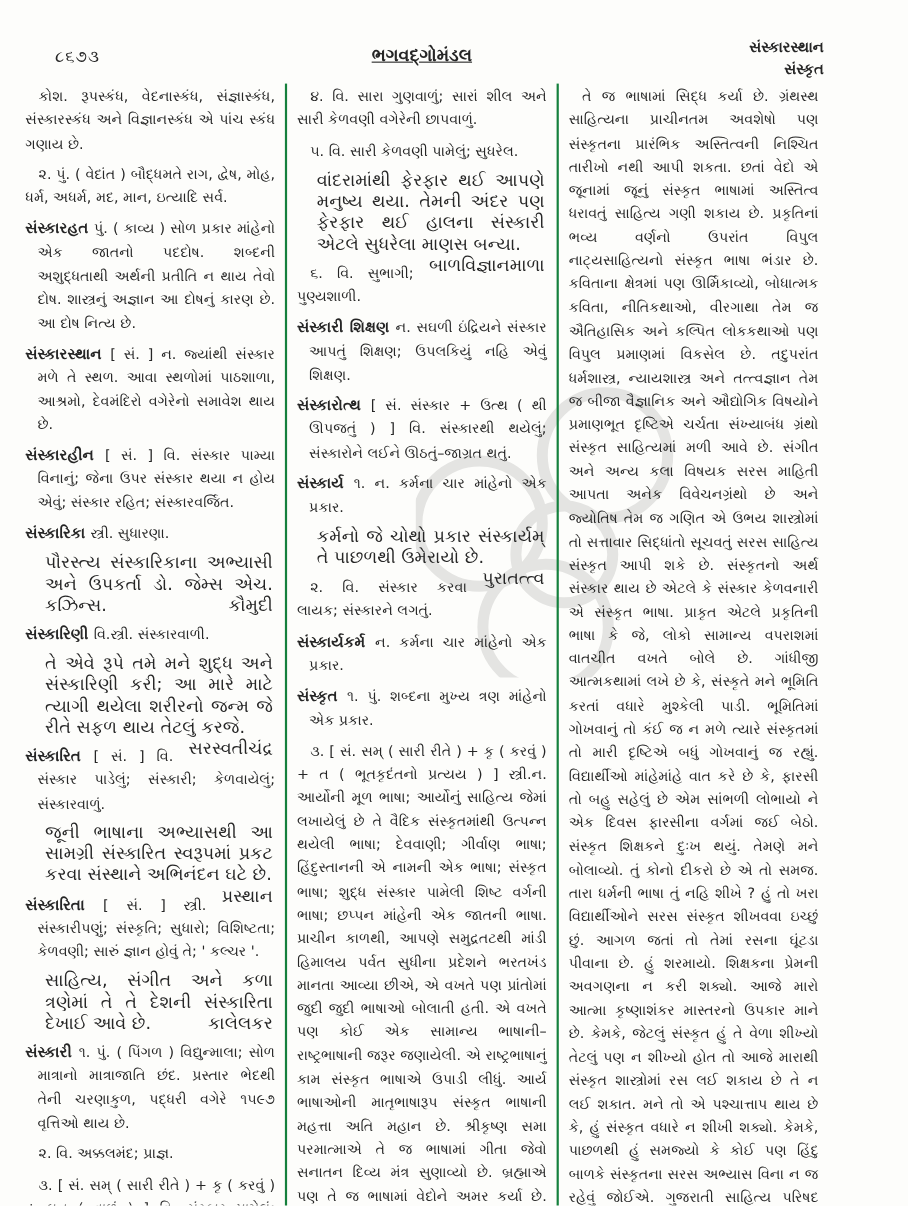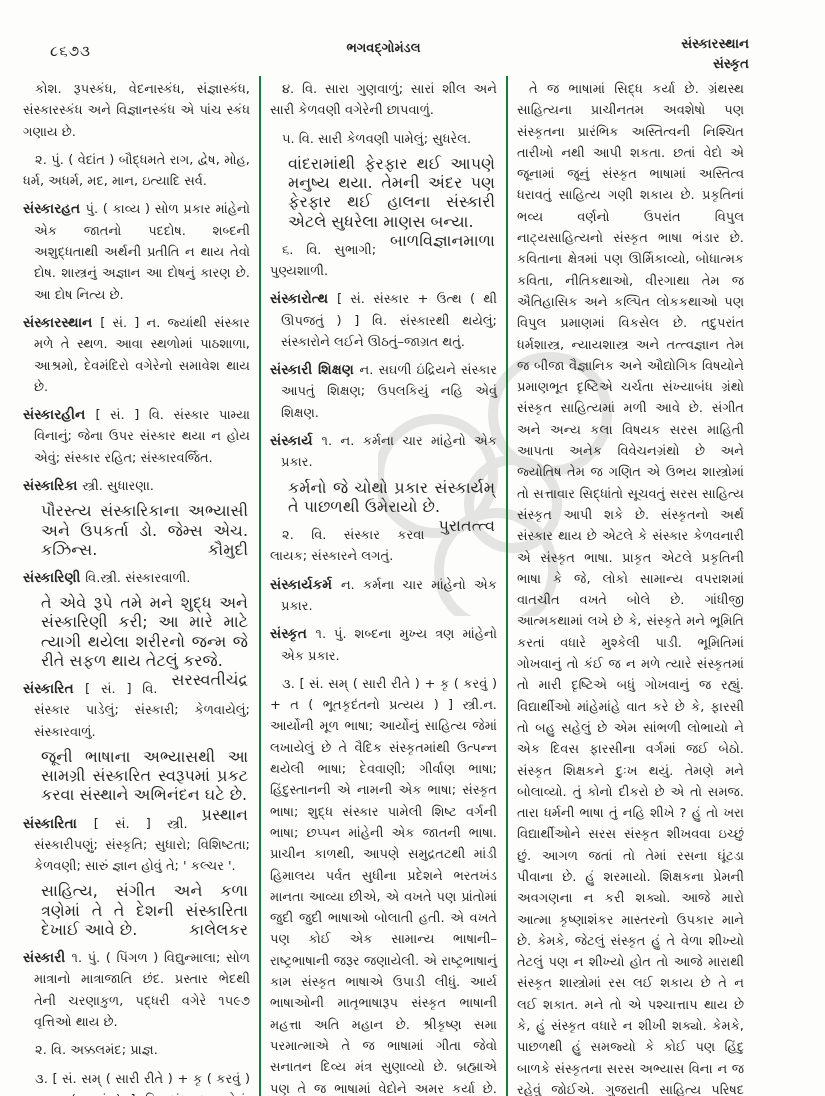--- a/index.html
+++ b/index.html
@@ -22,21 +22,21 @@
     height: 44px;
     z-index: 2;
   }
   .page-number {
     position: absolute; left: 36px; top: 12px;
     font-size: 15px; letter-spacing: 1px;
   }
   .book-title {
     position: absolute; left: 0; right: 0; top: 10px;
     text-align: center;
-    font-size: 13px; font-weight: bold;
+    font-size: 16px; font-weight: bold; text-decoration: underline;
   }
   .guide-words {
     position: absolute; right: 4px; top: 3px;
     text-align: right;
     font-size: 13.5px; font-weight: bold;
     line-height: 20px;
   }
   
   .watermark {
     position: absolute;
@@ -122,22 +122,22 @@
         <div class="block entry"><span class="headword">સંસ્કારી </span><span>૧. પું. ( પિંગળ ) વિદ્યુન્માલા; સોળ માત્રાનો માત્રાજાતિ છંદ. પ્રસ્તાર ભેદથી તેની ચરણાકુળ, પદ્ધરી વગેરે ૧૫૯૭ વૃત્તિઓ થાય છે.</span></div>
         <div class="block sense"><span>૨. વિ. અક્કલમંદ; પ્રાજ્ઞ.</span></div>
         <div class="block sense"><span>૩. [ સં. સમ્ ( સારી રીતે ) + કૃ ( કરવું ) + ઘન્ ( વાળું ) ] વિ. સંસ્કાર પામેલું; સંસ્કારવાળું; શિષ્ટ; જેમાં મૂળથી જ સારી અસર થયેલી હોય એવું; મૂળથી સારા સંસ્કારવાળું.</span></div>
         <div class="block quote"><span>યુરોપની સઘળી બોલીઓ ( dialect ) ભાષાઓ જેમને સંસ્કારી ( classic ) કહેવામાં આવે છે, તેમની પણ તે ભાષા માતા.</span><span class="attribution">કેશવ હર્ષદ ધ્રુવ</span></div>
       </div>
     <div class="col col-2">
         <div class="block sense"><span>૪. વિ. સારા ગુણવાળું; સારાં શીલ અને સારી કેળવણી વગેરેની છાપવાળું.</span></div>
         <div class="block sense"><span>૫. વિ. સારી કેળવણી પામેલું; સુધરેલ.</span></div>
         <div class="block quote"><span>વાંદરામાંથી ફેરફાર થઈ આપણે મનુષ્ય થયા. તેમની અંદર પણ ફેરફાર થઈ હાલના સંસ્કારી એટલે સુધરેલા માણસ બન્યા.</span><span class="attribution">બાળવિજ્ઞાનમાળા</span></div>
         <div class="block sense"><span>૬. વિ. સુભાગી; પુણ્યશાળી.</span></div>
+        <div class="block entry"><span class="headword">સંસ્કારી શિક્ષણ </span><span>ન. સઘળી ઇંદ્રિયને સંસ્કાર આપતું શિક્ષણ; ઉપલકિયું નહિ એવું શિક્ષણ.</span></div>
         <div class="block entry"><span class="headword">સંસ્કારોત્થ </span><span>[ સં. સંસ્કાર + ઉત્થ ( થી ઊપજતું ) ] વિ. સંસ્કારથી થયેલું; સંસ્કારોને લઈને ઊઠતું–જાગ્રત થતું.</span></div>
-        <div class="block entry"><span class="headword">સંસ્કારી શિક્ષણ </span><span>ન. સઘળી ઇંદ્રિયને સંસ્કાર આપતું શિક્ષણ; ઉપલકિયું નહિ એવું શિક્ષણ.</span></div>
         <div class="block entry"><span class="headword">સંસ્કાર્ય </span><span>૧. ન. કર્મના ચાર માંહેનો એક પ્રકાર.</span></div>
         <div class="block quote"><span>કર્મનો જે ચોથો પ્રકાર સંસ્કાર્યમ્ તે પાછળથી ઉમેરાયો છે.</span><span class="attribution">પુરાતત્ત્વ</span></div>
         <div class="block sense"><span>૨. વિ. સંસ્કાર કરવા લાયક; સંસ્કારને લગતું.</span></div>
         <div class="block entry"><span class="headword">સંસ્કાર્યકર્મ </span><span>ન. કર્મના ચાર માંહેનો એક પ્રકાર.</span></div>
         <div class="block entry"><span class="headword">સંસ્કૃત </span><span>૧. પું. શબ્દના મુખ્ય ત્રણ માંહેનો એક પ્રકાર.</span></div>
         <div class="block sense"><span>૩. [ સં. સમ્ ( સારી રીતે ) + કૃ ( કરવું ) + ત ( ભૂતકૃદંતનો પ્રત્યય ) ] સ્ત્રી.ન. આર્યોની મૂળ ભાષા; આર્યોનું સાહિત્ય જેમાં લખાયેલું છે તે વૈદિક સંસ્કૃતમાંથી ઉત્પન્ન થયેલી ભાષા; દેવવાણી; ગીર્વાણ ભાષા; હિંદુસ્તાનની એ નામની એક ભાષા; સંસ્કૃત ભાષા; શુદ્ધ સંસ્કાર પામેલી શિષ્ટ વર્ગની ભાષા; છપ્પન માંહેની એક જાતની ભાષા. પ્રાચીન કાળથી, આપણે સમુદ્રતટથી માંડી હિમાલય પર્વત સુધીના પ્રદેશને ભરતખંડ માનતા આવ્યા છીએ, એ વખતે પણ પ્રાંતોમાં જુદી જુદી ભાષાઓ બોલાતી હતી. એ વખતે પણ કોઈ એક સામાન્ય ભાષાની–રાષ્ટ્રભાષાની જરૂર જણાયેલી. એ રાષ્ટ્રભાષાનું કામ સંસ્કૃત ભાષાએ ઉપાડી લીધું. આર્ય ભાષાઓની માતૃભાષારૂપ સંસ્કૃત ભાષાની મહત્તા અતિ મહાન છે. શ્રીકૃષ્ણ સમા પરમાત્માએ તે જ ભાષામાં ગીતા જેવો સનાતન દિવ્ય મંત્ર સુણાવ્યો છે. બ્રહ્માએ પણ તે જ ભાષામાં વેદોને અમર કર્યા છે. પ્રભુપ્રેરિત ઋષિમુનિઓએ શ્રુતિ, સ્મૃતિ, બ્રહ્મસૂત્ર, ઉપનિષદાદિ સનાતન ધર્મના અણમૂલા સિદ્ધાંતો</span></div>
       </div>
     <div class="col col-3">
         <div class="block cont"><span>તે જ ભાષામાં સિદ્ધ કર્યા છે. ગ્રંથસ્થ સાહિત્યના પ્રાચીનતમ અવશેષો પણ સંસ્કૃતના પ્રારંભિક અસ્તિત્વની નિશ્ચિત તારીખો નથી આપી શકતા. છતાં વેદો એ જૂનામાં જૂનું સંસ્કૃત ભાષામાં અસ્તિત્વ ધરાવતું સાહિત્ય ગણી શકાય છે. પ્રકૃતિનાં ભવ્ય વર્ણનો ઉપરાંત વિપુલ નાટ્યસાહિત્યનો સંસ્કૃત ભાષા ભંડાર છે. કવિતાના ક્ષેત્રમાં પણ ઊર્મિકાવ્યો, બોધાત્મક કવિતા, નીતિકથાઓ, વીરગાથા તેમ જ ઐતિહાસિક અને કલ્પિત લોકકથાઓ પણ વિપુલ પ્રમાણમાં વિકસેલ છે. તદુપરાંત ધર્મશાસ્ત્ર, ન્યાયશાસ્ત્ર અને તત્ત્વજ્ઞાન તેમ જ બીજા વૈજ્ઞાનિક અને ઔદ્યોગિક વિષયોને પ્રમાણભૂત દૃષ્ટિએ ચર્ચતા સંખ્યાબંધ ગ્રંથો સંસ્કૃત સાહિત્યમાં મળી આવે છે. સંગીત અને અન્ય કલા વિષયક સરસ માહિતી આપતા અનેક વિવેચનગ્રંથો છે અને જ્યોતિષ તેમ જ ગણિત એ ઉભય શાસ્ત્રોમાં તો સત્તાવાર સિદ્ધાંતો સૂચવતું સરસ સાહિત્ય સંસ્કૃત આપી શકે છે. સંસ્કૃતનો અર્થ સંસ્કાર થાય છે એટલે કે સંસ્કાર કેળવનારી એ સંસ્કૃત ભાષા. પ્રાકૃત એટલે પ્રકૃતિની ભાષા કે જે, લોકો સામાન્ય વપરાશમાં વાતચીત વખતે બોલે છે. ગાંધીજી આત્મકથામાં લખે છે કે, સંસ્કૃતે મને ભૂમિતિ કરતાં વધારે મુશ્કેલી પાડી. ભૂમિતિમાં ગોખવાનું તો કંઈ જ ન મળે ત્યારે સંસ્કૃતમાં તો મારી દૃષ્ટિએ બધું ગોખવાનું જ રહ્યું. વિદ્યાર્થીઓ માંહેમાંહે વાત કરે છે કે, ફારસી તો બહુ સહેલું છે એમ સાંભળી લોભાયો ને એક દિવસ ફારસીના વર્ગમાં જઈ બેઠો. સંસ્કૃત શિક્ષકને દુઃખ થયું. તેમણે મને બોલાવ્યો. તું કોનો દીકરો છે એ તો સમજ. તારા ધર્મની ભાષા તું નહિ શીખે ? હું તો ખરા વિદ્યાર્થીઓને સરસ સંસ્કૃત શીખવવા ઇચ્છું છું. આગળ જતાં તો તેમાં રસના ઘૂંટડા પીવાના છે. હું શરમાયો. શિક્ષકના પ્રેમની અવગણના ન કરી શક્યો. આજે મારો આત્મા કૃષ્ણાશંકર માસ્તરનો ઉપકાર માને છે. કેમકે, જેટલું સંસ્કૃત હું તે વેળા શીખ્યો તેટલું પણ ન શીખ્યો હોત તો આજે મારાથી સંસ્કૃત શાસ્ત્રોમાં રસ લઈ શકાય છે તે ન લઈ શકાત. મને તો એ પશ્ચાત્તાપ થાય છે કે, હું સંસ્કૃત વધારે ન શીખી શક્યો. કેમકે, પાછળથી હું સમજ્યો કે કોઈ પણ હિંદુ બાળકે સંસ્કૃતના સરસ અભ્યાસ વિના ન જ રહેવું જોઈએ. ગુજરાતી સાહિત્ય પરિષદ બીજાના ગ્રંથમાં જણાવે છે કે, આ તો નિર્વિવાદ સિદ્ધ થયું છે કે, પ્રાચીન આર્યો હિંદુકુશની પેલી તરફ આવેલા કોઈ શીત પ્રદેશમાંથી આવીને પ્રથમ પંજાબમાં વસ્યા. આ</span></div>
       </div>

